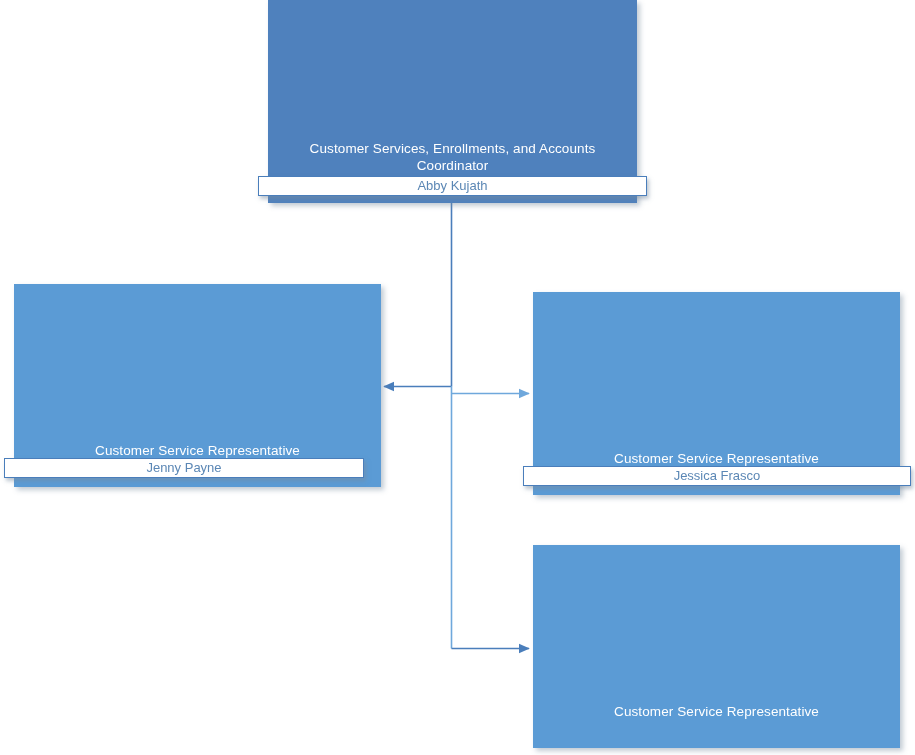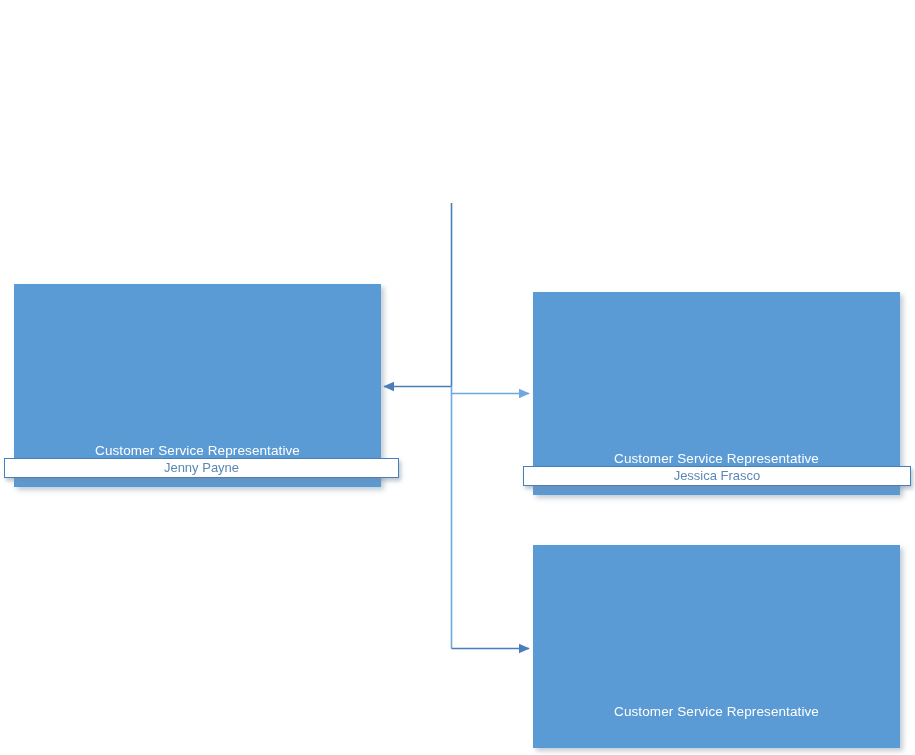--- a/index.html
+++ b/index.html
@@ -90,21 +90,21 @@
 
   .node-jenny {
     left: 14px;
     top: 284px;
     width: 367px;
     height: 203px;
   }
   .node-jenny .node-title { top: 158px; }
   .node-jenny .name-bar {
     left: -10px;
-    width: 395px;
+    width: 360px;
     top: 174px;
   }
 
   .node-jessica {
     left: 533px;
     top: 292px;
     width: 367px;
     height: 203px;
   }
   .node-jessica .node-title { top: 158px; }
@@ -146,20 +146,25 @@
 
     <line x1="451.5" y1="386.5" x2="384" y2="386.5" stroke="#4a7ebb" stroke-width="1.6" marker-end="url(#arrow-dark)"></line>
 
     <line x1="451.5" y1="386.5" x2="451.5" y2="648.5" stroke="#6fa8dc" stroke-width="1.6"></line>
 
     <line x1="451.5" y1="393.5" x2="529" y2="393.5" stroke="#6fa8dc" stroke-width="1.6" marker-end="url(#arrow-light)"></line>
 
     <line x1="451.5" y1="648.5" x2="529" y2="648.5" stroke="#4a7ebb" stroke-width="1.6" marker-end="url(#arrow-dark)"></line>
   </svg>
 
+  <div class="node node-top">
+    <div class="node-body"></div>
+    <div class="node-title">Customer Services, Enrollments, and Accounts Coordinator</div>
+    <div class="name-bar">Abby Kujath</div>
+  </div>
 
   <div class="node node-sub node-jenny">
     <div class="node-body"></div>
     <div class="node-title">Customer Service Representative</div>
     <div class="name-bar">Jenny Payne</div>
   </div>
 
   <div class="node node-sub node-jessica">
     <div class="node-body"></div>
     <div class="node-title">Customer Service Representative</div>

